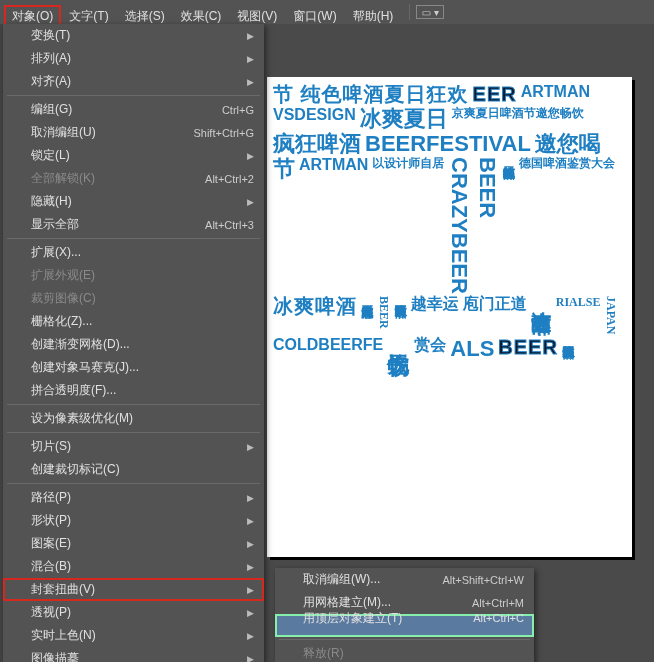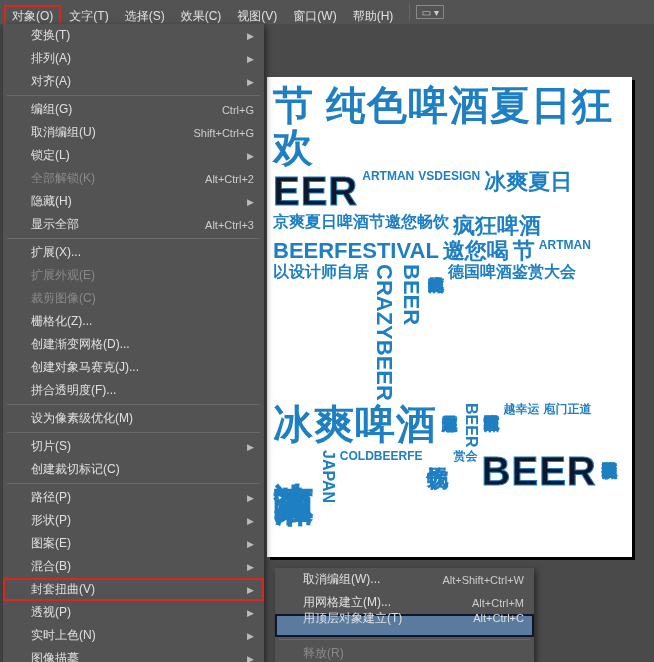--- a/index.html
+++ b/index.html
@@ -15,32 +15,32 @@
   .dropdown { position: absolute; top: 24px; left: 3px; width: 261px; background: #535353; color: #e0e0e0; font-size: 12px; box-shadow: 2px 2px 6px rgba(0,0,0,0.5); }
   .dropdown-item { display: flex; align-items: center; justify-content: space-between; padding: 3px 10px 3px 28px; height: 23px; cursor: pointer; }
   .dropdown-item.disabled { color: #8a8a8a; cursor: default; }
   .dropdown-item .label {}
   .dropdown-item .shortcut { color: #ccc; font-size: 11px; text-align: right; }
   .dropdown-item .arrow { font-size: 9px; color: #bbb; }
   .dropdown-item.highlighted { border: 2px solid #d6281f; padding: 1px 8px 1px 26px; }
   .dropdown-sep { height: 1px; background: #6a6a6a; margin: 2px 4px; }
 
   .submenu { position: absolute; top: 568px; left: 275px; width: 259px; background: #535353; color: #e0e0e0; font-size: 12px; box-shadow: 2px 2px 6px rgba(0,0,0,0.5); }
-  .submenu .dropdown-item.highlighted { background: #5a7aa0; border: 2px solid #0f172a; padding: 1px 8px 16px 26px; }
+  .submenu .dropdown-item.highlighted { background: #5a7aa0; border: 2px solid #86efac; padding: 1px 8px 16px 26px; }
   .submenu .dropdown-item.highlighted .shortcut { color: #e0e0e0; }
 
   .canvas-bg { position: absolute; top: 24px; left: 264px; right: 0; bottom: 0; background: #4a4a4a; }
   .artboard-shadow { position:absolute; top:56px; left:6px; width:365px; height:480px; background:#000; }
   .artboard { position: absolute; top: 53px; left: 3px; width: 365px; height: 480px; background: #fff; overflow: hidden; }
   .poster-wrap { position: absolute; top: 0; left: 0; right: 0; bottom: 0; display: flex; flex-wrap: wrap; align-content: flex-start; color: #1e7fc2; font-weight: bold; line-height: 1.05; padding: 6px 4px; }
   .poster-wrap span { margin: 1px 2px; }
-  .c1 { font-size: 40px; letter-spacing:1px; }
+  .c1 { font-size: 20px; letter-spacing:1px; }
   .c2 { font-size: 22px; }
-  .c3 { font-size: 12px; }
-  .c4 { font-size: 16px; }
+  .c3 { font-size: 16px; }
+  .c4 { font-size: 12px; font-family: Liberation Serif, serif; }
   .vert { writing-mode: vertical-rl; }
   .outlined { color: #0f172a; -webkit-text-stroke: 1px #1e7fc2; }
 </style>
 </head>
 <body>
 
 <div class="menubar">
     <div class="menubar-item highlighted">对象(O)</div>
     <div class="menubar-item">文字(T)</div>
     <div class="menubar-item">选择(S)</div>
@@ -74,24 +74,26 @@
         <span class="c2 vert">BEER</span>
         <span class="c4 vert">纯生啤酒黑啤酒</span>
         <span class="c4">德国啤酒鉴赏大会</span>
         <span class="c1">冰爽啤酒</span>
         <span class="c4 vert">夏日啤酒邀您</span>
         <span class="c4 vert">BEER</span>
         <span class="c4 vert">啤酒节夏日狂欢限</span>
         <span class="c3">越幸运</span>
         <span class="c3">庖门正道</span>
         <span class="c1 vert">冰爽啤酒节</span>
+        <span class="c4">RIALSE</span>
         <span class="c4 vert">JAPAN</span>
         <span class="c3">COLDBEERFE</span>
         <span class="c2 vert">无畅饮</span>
         <span class="c3">赏会</span>
+        <span class="c2">ALS</span>
         <span class="c1 outlined">BEER</span>
         <span class="c4 vert">啤酒夏日狂欢限畅饮</span>
       </div>
   </div>
 </div>
 
 <div class="dropdown">
     <div class="dropdown-item">
       <span class="label">变换(T)</span>
       <span class="arrow">▶</span>

